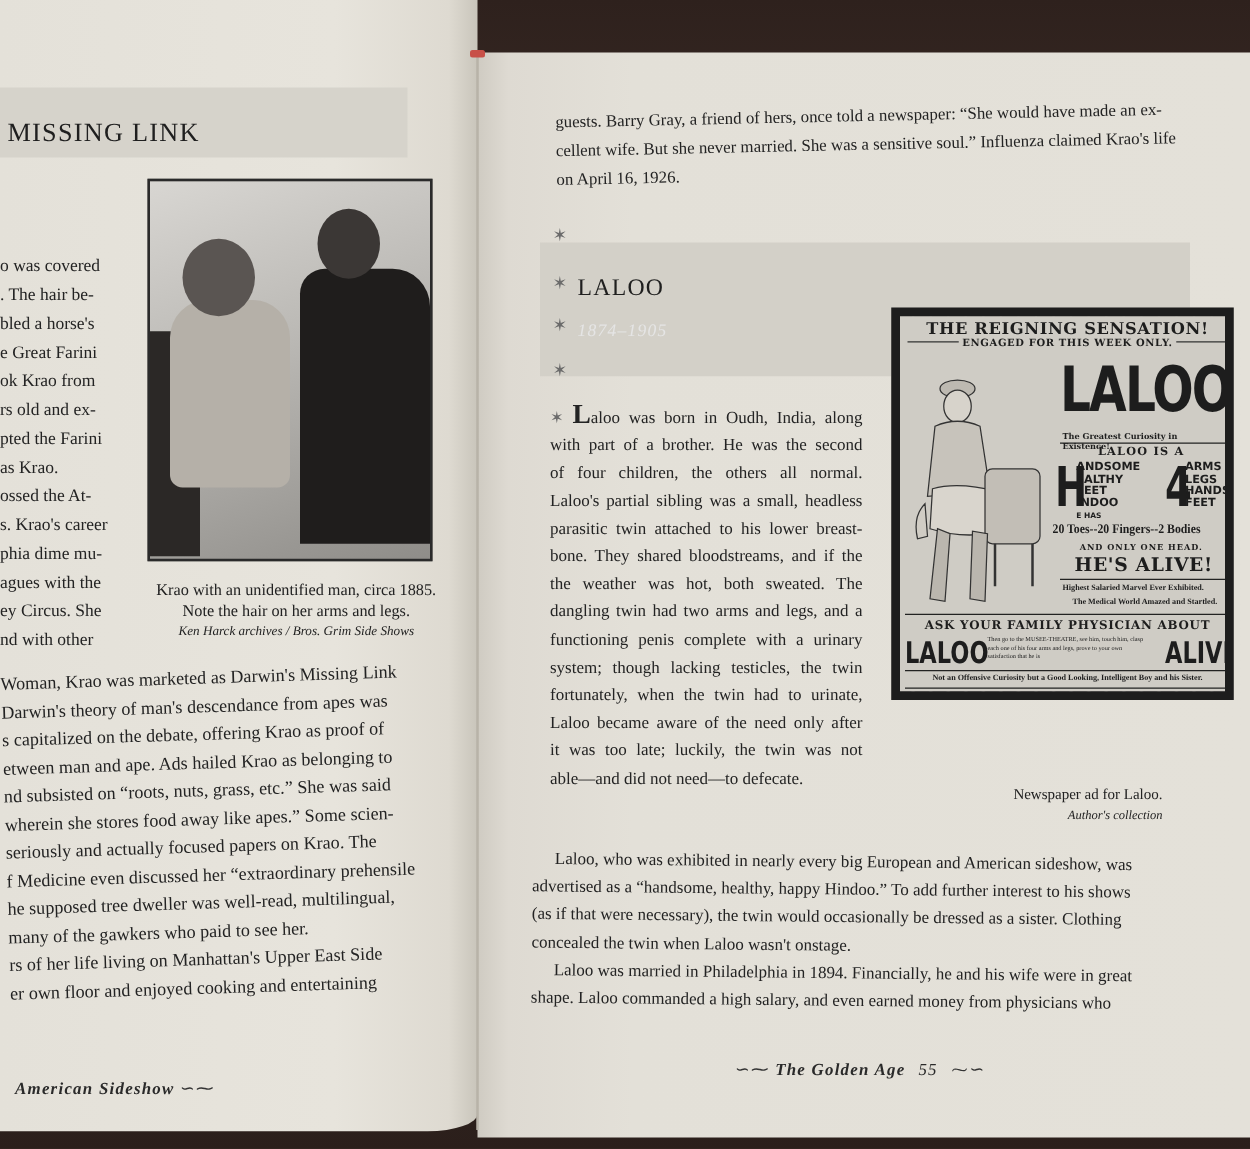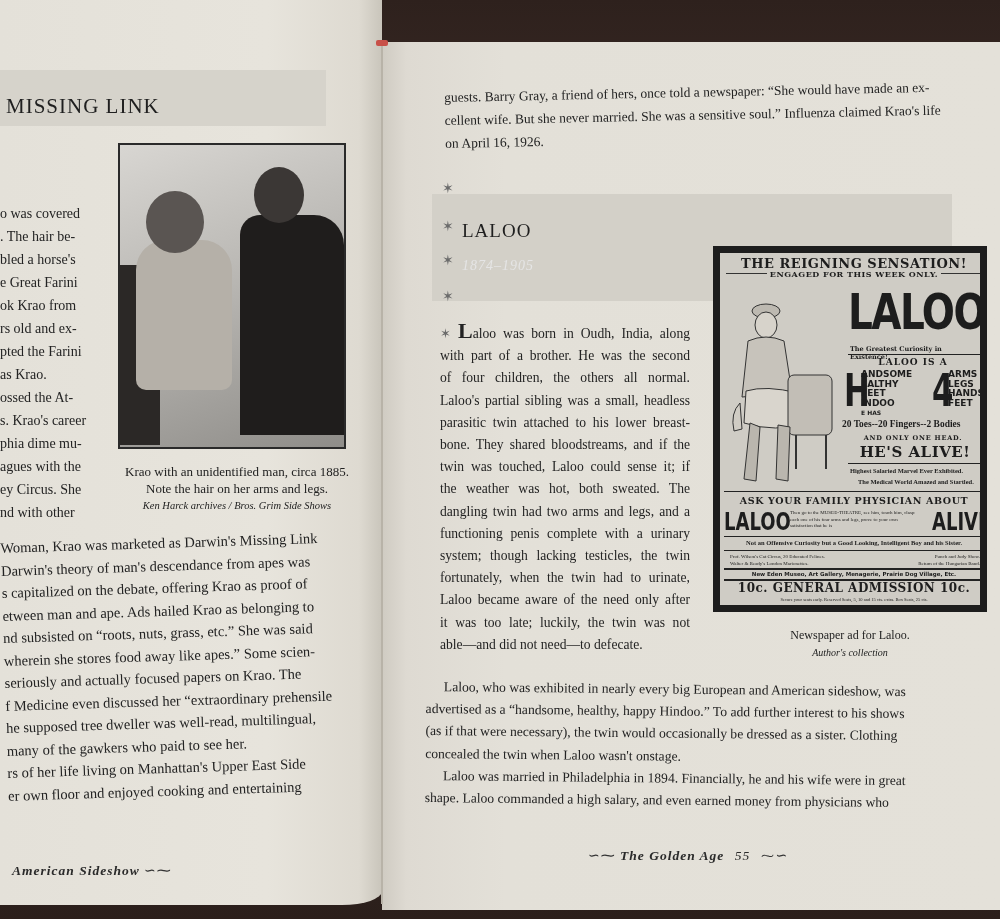--- a/index.html
+++ b/index.html
@@ -99,21 +99,21 @@
       transform: rotate(0.6deg); transform-origin: left top;
     }
     .full-body div { white-space: nowrap; }
     .indent { padding-left: 18px; }
     .footer-right {
       position: absolute; left: 588px; top: 845px;
       font-family: "Liberation Serif", serif; font-style: italic; font-weight: bold; font-size: 13.5px; letter-spacing: 1px; color: #2a2a2a;
     }
     
     .ad {
-      position: absolute; left: 713px; top: 246px; width: 274px; height: 366px;
+      position: absolute; left: 713px; top: 246px; width: 274px; height: 314px;
       background: #cfccc5; border: 7px solid #1d1d1d;
       font-family: "DejaVu Serif", serif; color: #1d1d1d; overflow: hidden;
     }
     .ad::before {
       content: ""; position: absolute; inset: -7px; pointer-events: none;
       border: 7px dotted #cfccc5; opacity: .55;
     }
     .ad-head1 { position: absolute; left: 6px; top: 3px; width: 256px; text-align: center; font-weight: bold; font-size: 13px; letter-spacing: .5px; }
     .ad-head2 { position: absolute; left: 6px; top: 20px; width: 256px; text-align: center; font-weight: bold; font-size: 8px; letter-spacing: .5px; border-top: 1px solid #333; line-height: 0; padding-top: 0; }
     .ad-head2 span { background: #cfccc5; padding: 0 3px; position: relative; top: 0; }
@@ -133,21 +133,21 @@
     .ad-laloo2 { position: absolute; left: 4px; top: 255px; font-family: "DejaVu Sans", sans-serif; font-weight: bold; font-size: 24px; transform: scaleX(0.75); transform-origin: left top; }
     .ad-then { position: absolute; left: 70px; top: 257px; width: 128px; font-family: "Liberation Serif", serif; font-size: 5px; line-height: 6.5px; }
     .ad-alive2 { position: absolute; left: 212px; top: 255px; font-family: "DejaVu Sans", sans-serif; font-weight: bold; font-size: 24px; transform: scaleX(0.75); transform-origin: left top; }
     .ad-notoff { position: absolute; left: 6px; top: 286px; width: 256px; text-align: center; font-family: "Liberation Serif", serif; font-weight: bold; font-size: 6.5px; }
     .ad-prof { position: absolute; left: 10px; top: 300px; width: 250px; font-family: "Liberation Serif", serif; font-size: 5px; line-height: 7px; }
     .ad-prof .row { display: flex; justify-content: space-between; }
     .ad-eden { position: absolute; left: 6px; top: 318px; width: 256px; text-align: center; font-family: "DejaVu Sans", sans-serif; font-weight: bold; font-size: 5.5px; }
     .ad-admission { position: absolute; left: 6px; top: 328px; width: 256px; text-align: center; font-weight: bold; font-size: 12px; letter-spacing: .5px; }
     .ad-secure { position: absolute; left: 6px; top: 344px; width: 256px; text-align: center; font-family: "Liberation Serif", serif; font-size: 4.5px; }
     .ad-figure { position: absolute; left: 6px; top: 40px; width: 112px; height: 196px; }
-    .caption-right { position: absolute; left: 770px; top: 626px; width: 160px; text-align: center; font-family: "Liberation Serif", serif; font-size: 12px; line-height: 18px; color: #222; }
+    .caption-right { position: absolute; left: 770px; top: 626px; width: 160px; text-align: right; font-family: "Liberation Serif", serif; font-size: 12px; line-height: 18px; color: #222; }
     .caption-right .credit { font-style: italic; font-size: 10px; }
   </style>
 </head>
 <body>
 
 <div class="table-wood"></div>
 
 <div class="page-left">
   <div class="title-band"></div>
   <div class="chapter-title">MISSING LINK</div>
@@ -222,21 +222,20 @@
 <div class="section-title">LALOO</div>
 <div class="section-dates">1874–1905</div>
 
 <div class="right-col">
   <div><span class="star" style="position:static;font-size:13px;">✶</span> <span class="dropcap">L</span><span>aloo was born in Oudh, India, along</span></div>
   <div>with part of a brother. He was the second</div>
   <div>of four children, the others all normal.</div>
   <div>Laloo's partial sibling was a small, headless</div>
   <div>parasitic twin attached to his lower breast-</div>
   <div>bone. They shared bloodstreams, and if the</div>
-  <div>twin was touched, Laloo could sense it; if</div>
   <div>the weather was hot, both sweated. The</div>
   <div>dangling twin had two arms and legs, and a</div>
   <div>functioning penis complete with a urinary</div>
   <div>system; though lacking testicles, the twin</div>
   <div>fortunately, when the twin had to urinate,</div>
   <div>Laloo became aware of the need only after</div>
   <div>it was too late; luckily, the twin was not</div>
   <div class="last">able—and did not need—to defecate.</div>
 </div>
 

